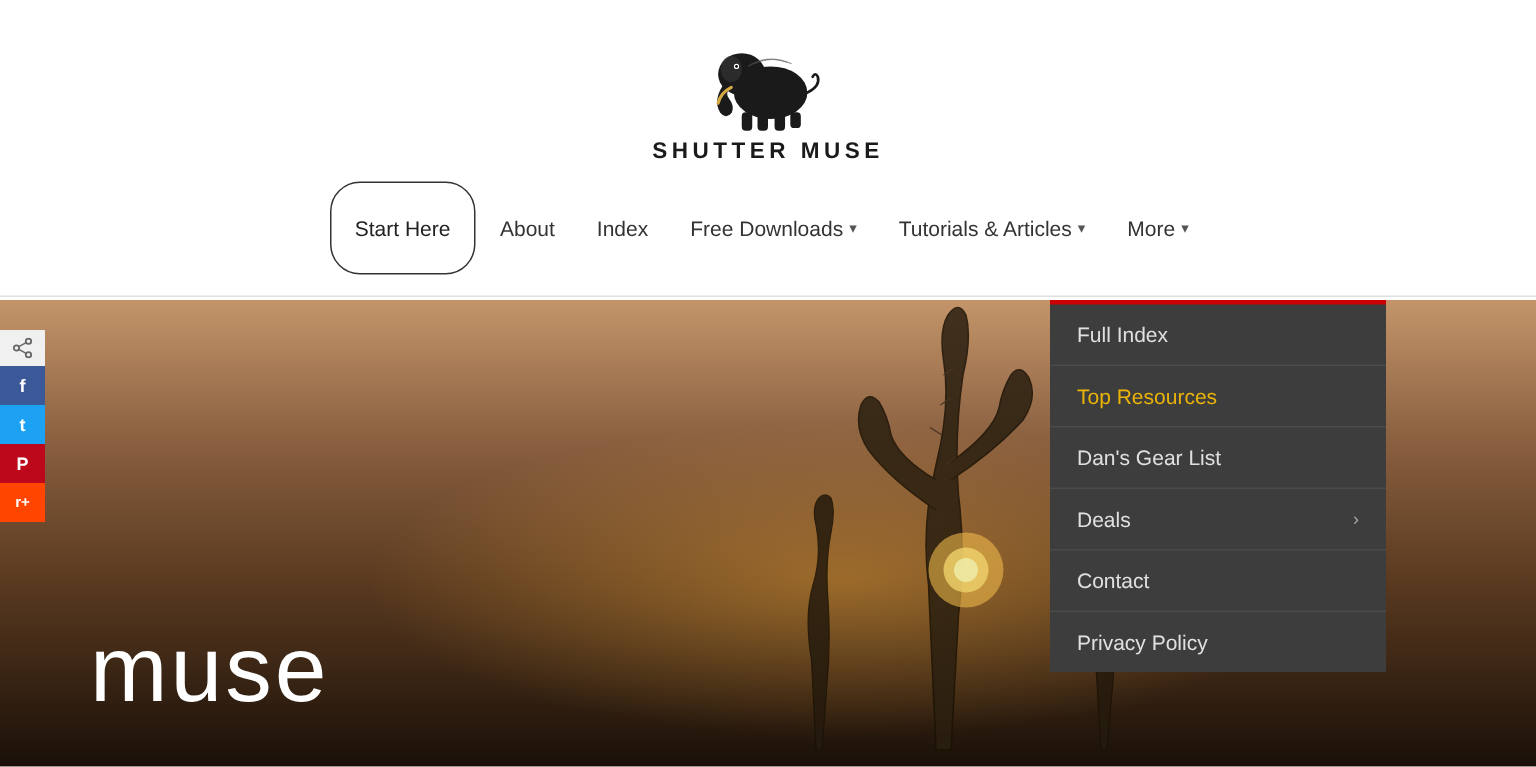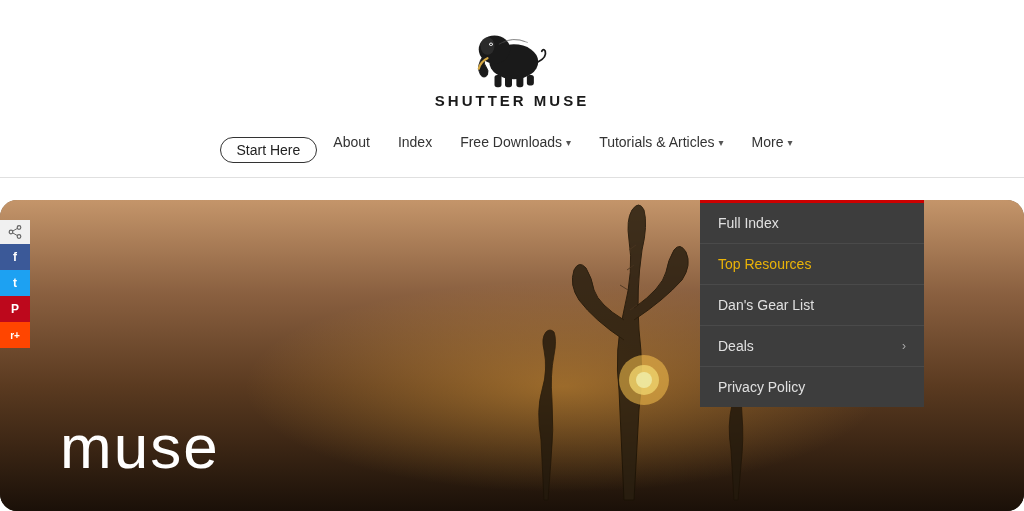--- a/index.html
+++ b/index.html
@@ -44,27 +44,26 @@
       gap: 4px;
       padding: 0 0 14px 0;
       border-bottom: 1px solid #e0e0e0;
       width: 100%;
       justify-content: center;
     }
 
     .nav-start-here {
       border: 1.5px solid #333;
       border-radius: 20px;
-      padding: 4px 16px;
+      padding: 22px 16px;
       font-size: 14px;
       color: #222;
       background: #fff;
       cursor: pointer;
       font-weight: 500;
-      margin-top: 16px;
     }
 
     .nav-item {
       padding: 6px 12px;
       font-size: 14px;
       color: #333;
       cursor: pointer;
       display: flex;
       align-items: center;
       gap: 4px;
@@ -76,21 +75,20 @@
     }
 
     
     .hero {
       position: absolute;
       top: 200px;
       left: 0;
       width: 1024px;
       height: 311px;
       overflow: hidden;
-      border-radius: 17px;
     }
 
     .hero-bg {
       width: 100%;
       height: 100%;
       background: linear-gradient(
         to bottom,
         #8a7055 0%,
         #6b5a3e 20%,
         #4a3a28 50%,
@@ -335,15 +333,18 @@
     <span>Top Resources</span>
   </div>
   <div class="dropdown-item">
     <span>Dan's Gear List</span>
   </div>
   <div class="dropdown-item">
     <span>Deals</span>
     <span class="dropdown-chevron">›</span>
   </div>
   <div class="dropdown-item">
+    <span>Contact</span>
+  </div>
+  <div class="dropdown-item">
     <span>Privacy Policy</span>
   </div>
 </div>
 
 </body></html>

